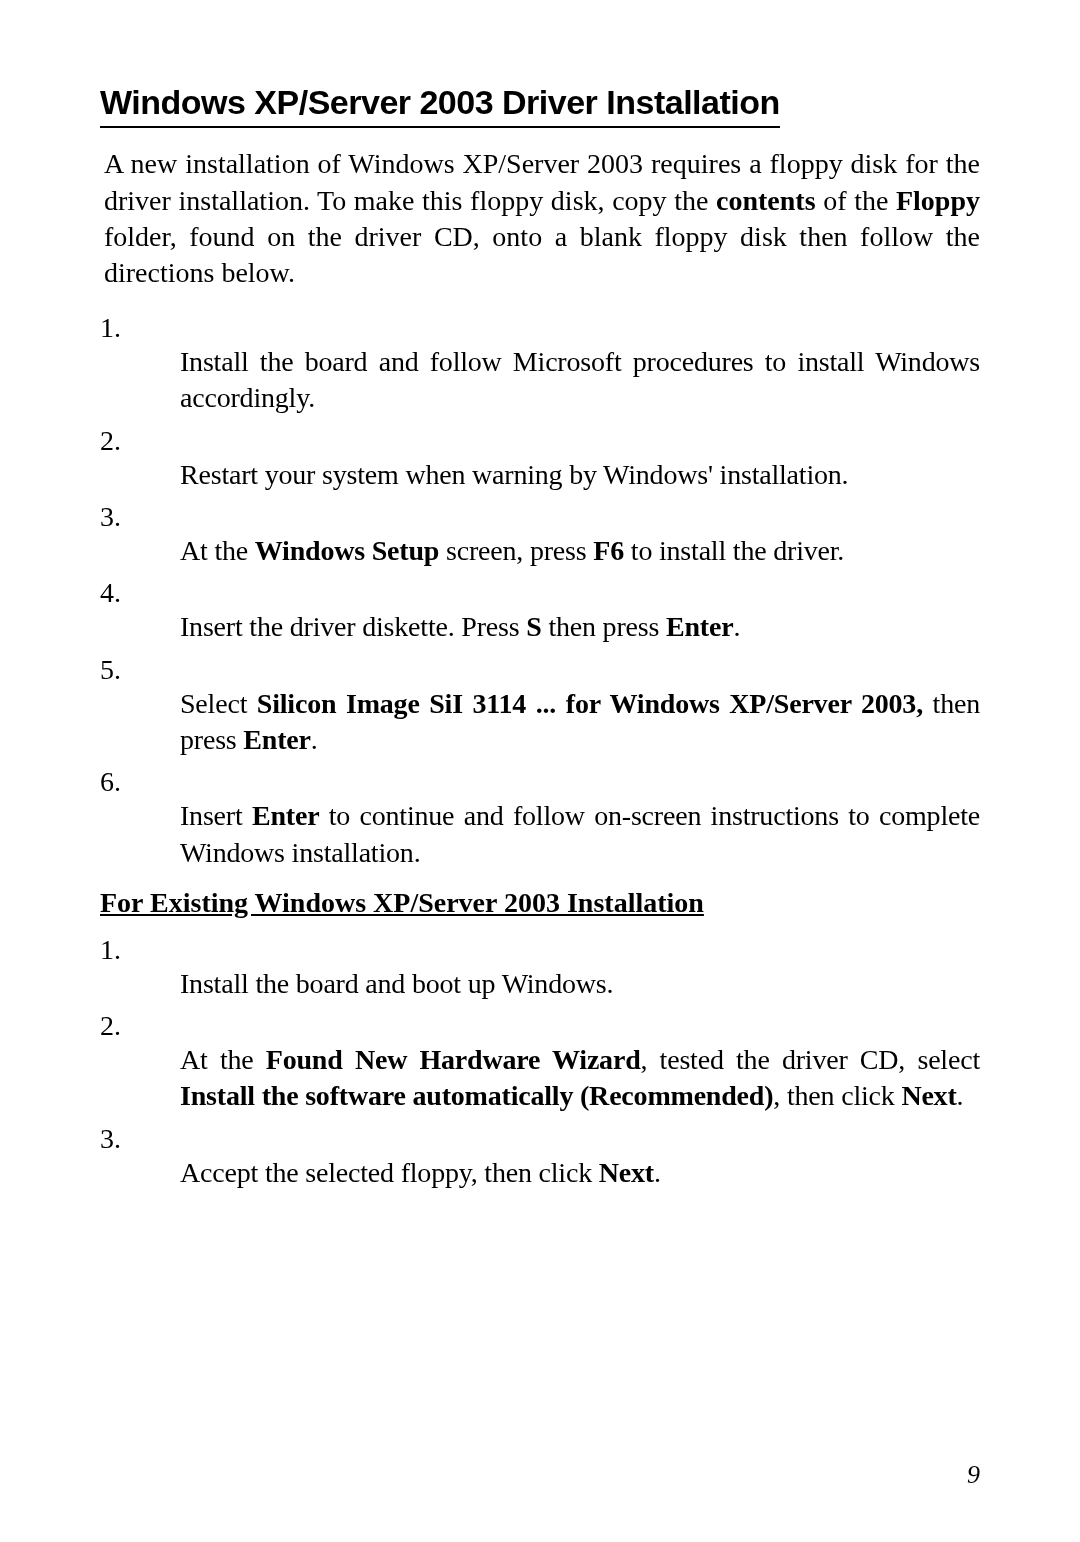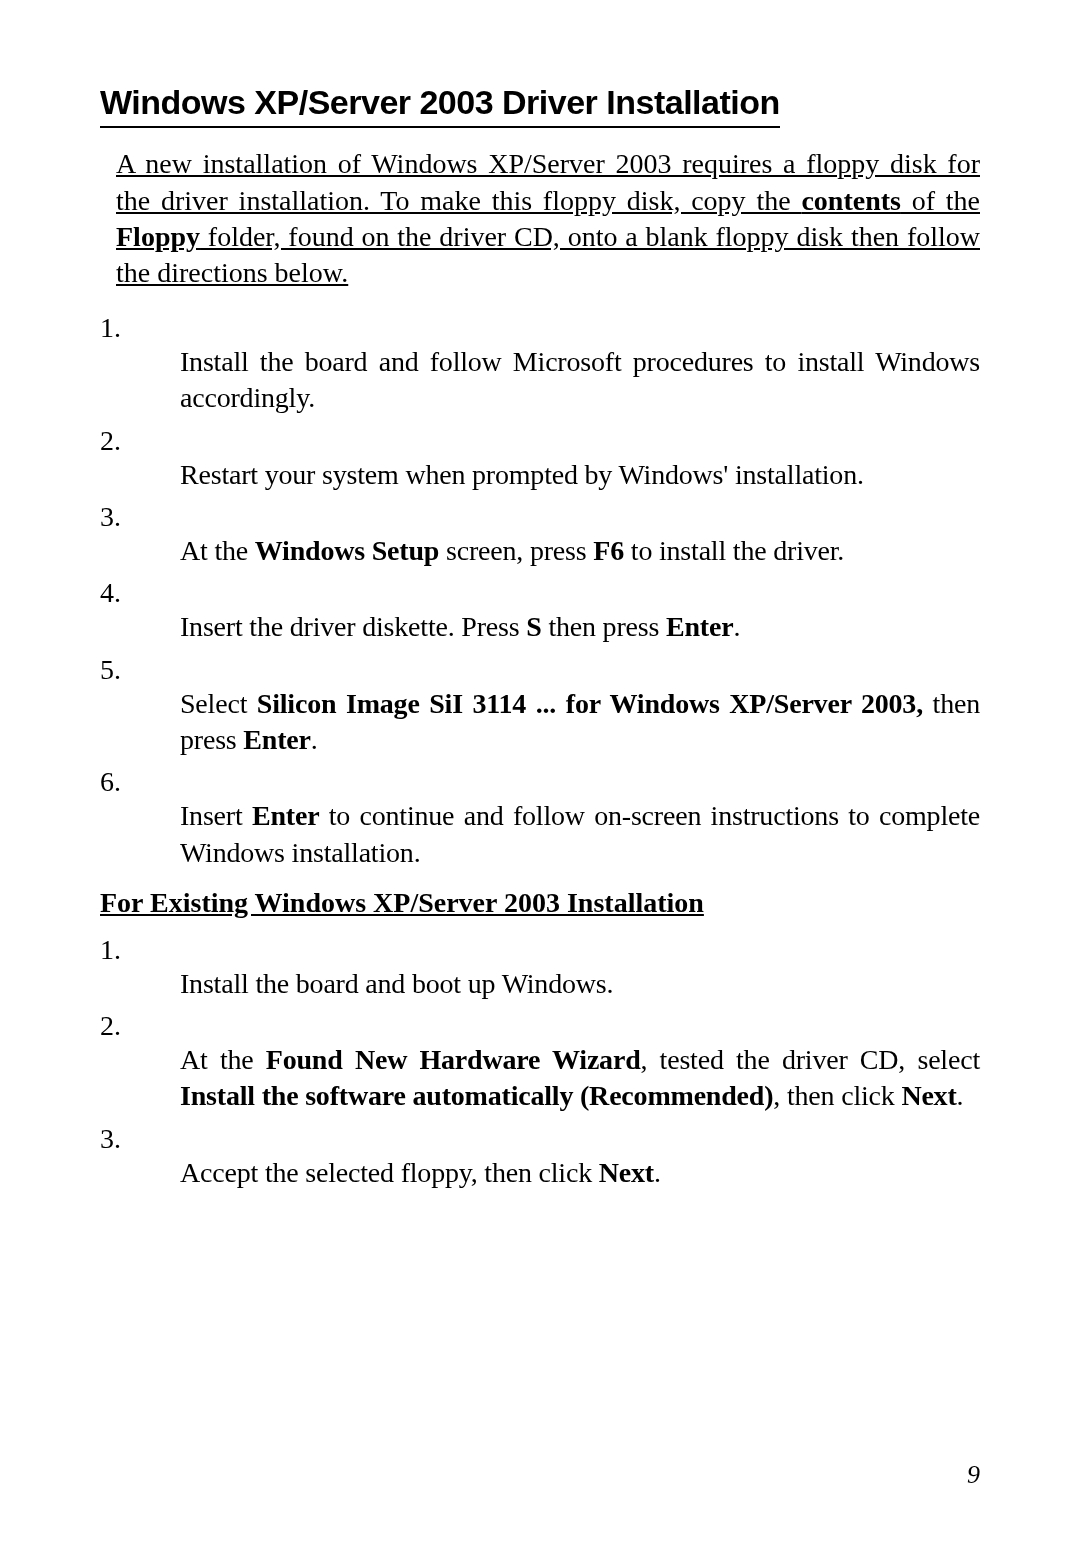--- a/index.html
+++ b/index.html
@@ -24,22 +24,21 @@
     font-weight: 700;
     font-size: 34px;
     letter-spacing: -0.5px;
     margin: 0 0 6px 0;
     border-bottom: 2px solid #000;
     padding-bottom: 2px;
     display: inline-block;
   }
   .intro {
     text-align: justify;
-    margin: 12px 0 18px 16px;
-    text-decoration: underline;
+    margin: 12px 0 18px 4px;
   }
   .subhead {
     font-weight: 700;
     text-decoration: underline;
     margin: 8px 0 10px 0;
     font-size: 28px;
   }
   ol {
     list-style: none;
     padding: 0;
@@ -88,21 +87,21 @@
   </p>
 
 
   <ol id="list-a">
       <li>
         <span class="num">1.</span>
         <span class="body-text tight"><span>Install the board and follow Microsoft procedures to install Windows accordingly.</span></span>
       </li>
       <li>
         <span class="num">2.</span>
-        <span class="body-text tight"><span>Restart your system when prompted by Windows' installation.</span></span>
+        <span class="body-text tight"><span>Restart your system when warning by Windows' installation.</span></span>
       </li>
       <li>
         <span class="num">3.</span>
         <span class="body-text tight"><span>At the </span><b>Windows Setup</b><span> screen, press </span><b>F6</b><span> to install the driver.</span></span>
       </li>
       <li>
         <span class="num">4.</span>
         <span class="body-text tight"><span>Insert the driver diskette. Press </span><b>S</b><span> then press </span><b>Enter</b><span>.</span></span>
       </li>
       <li>

